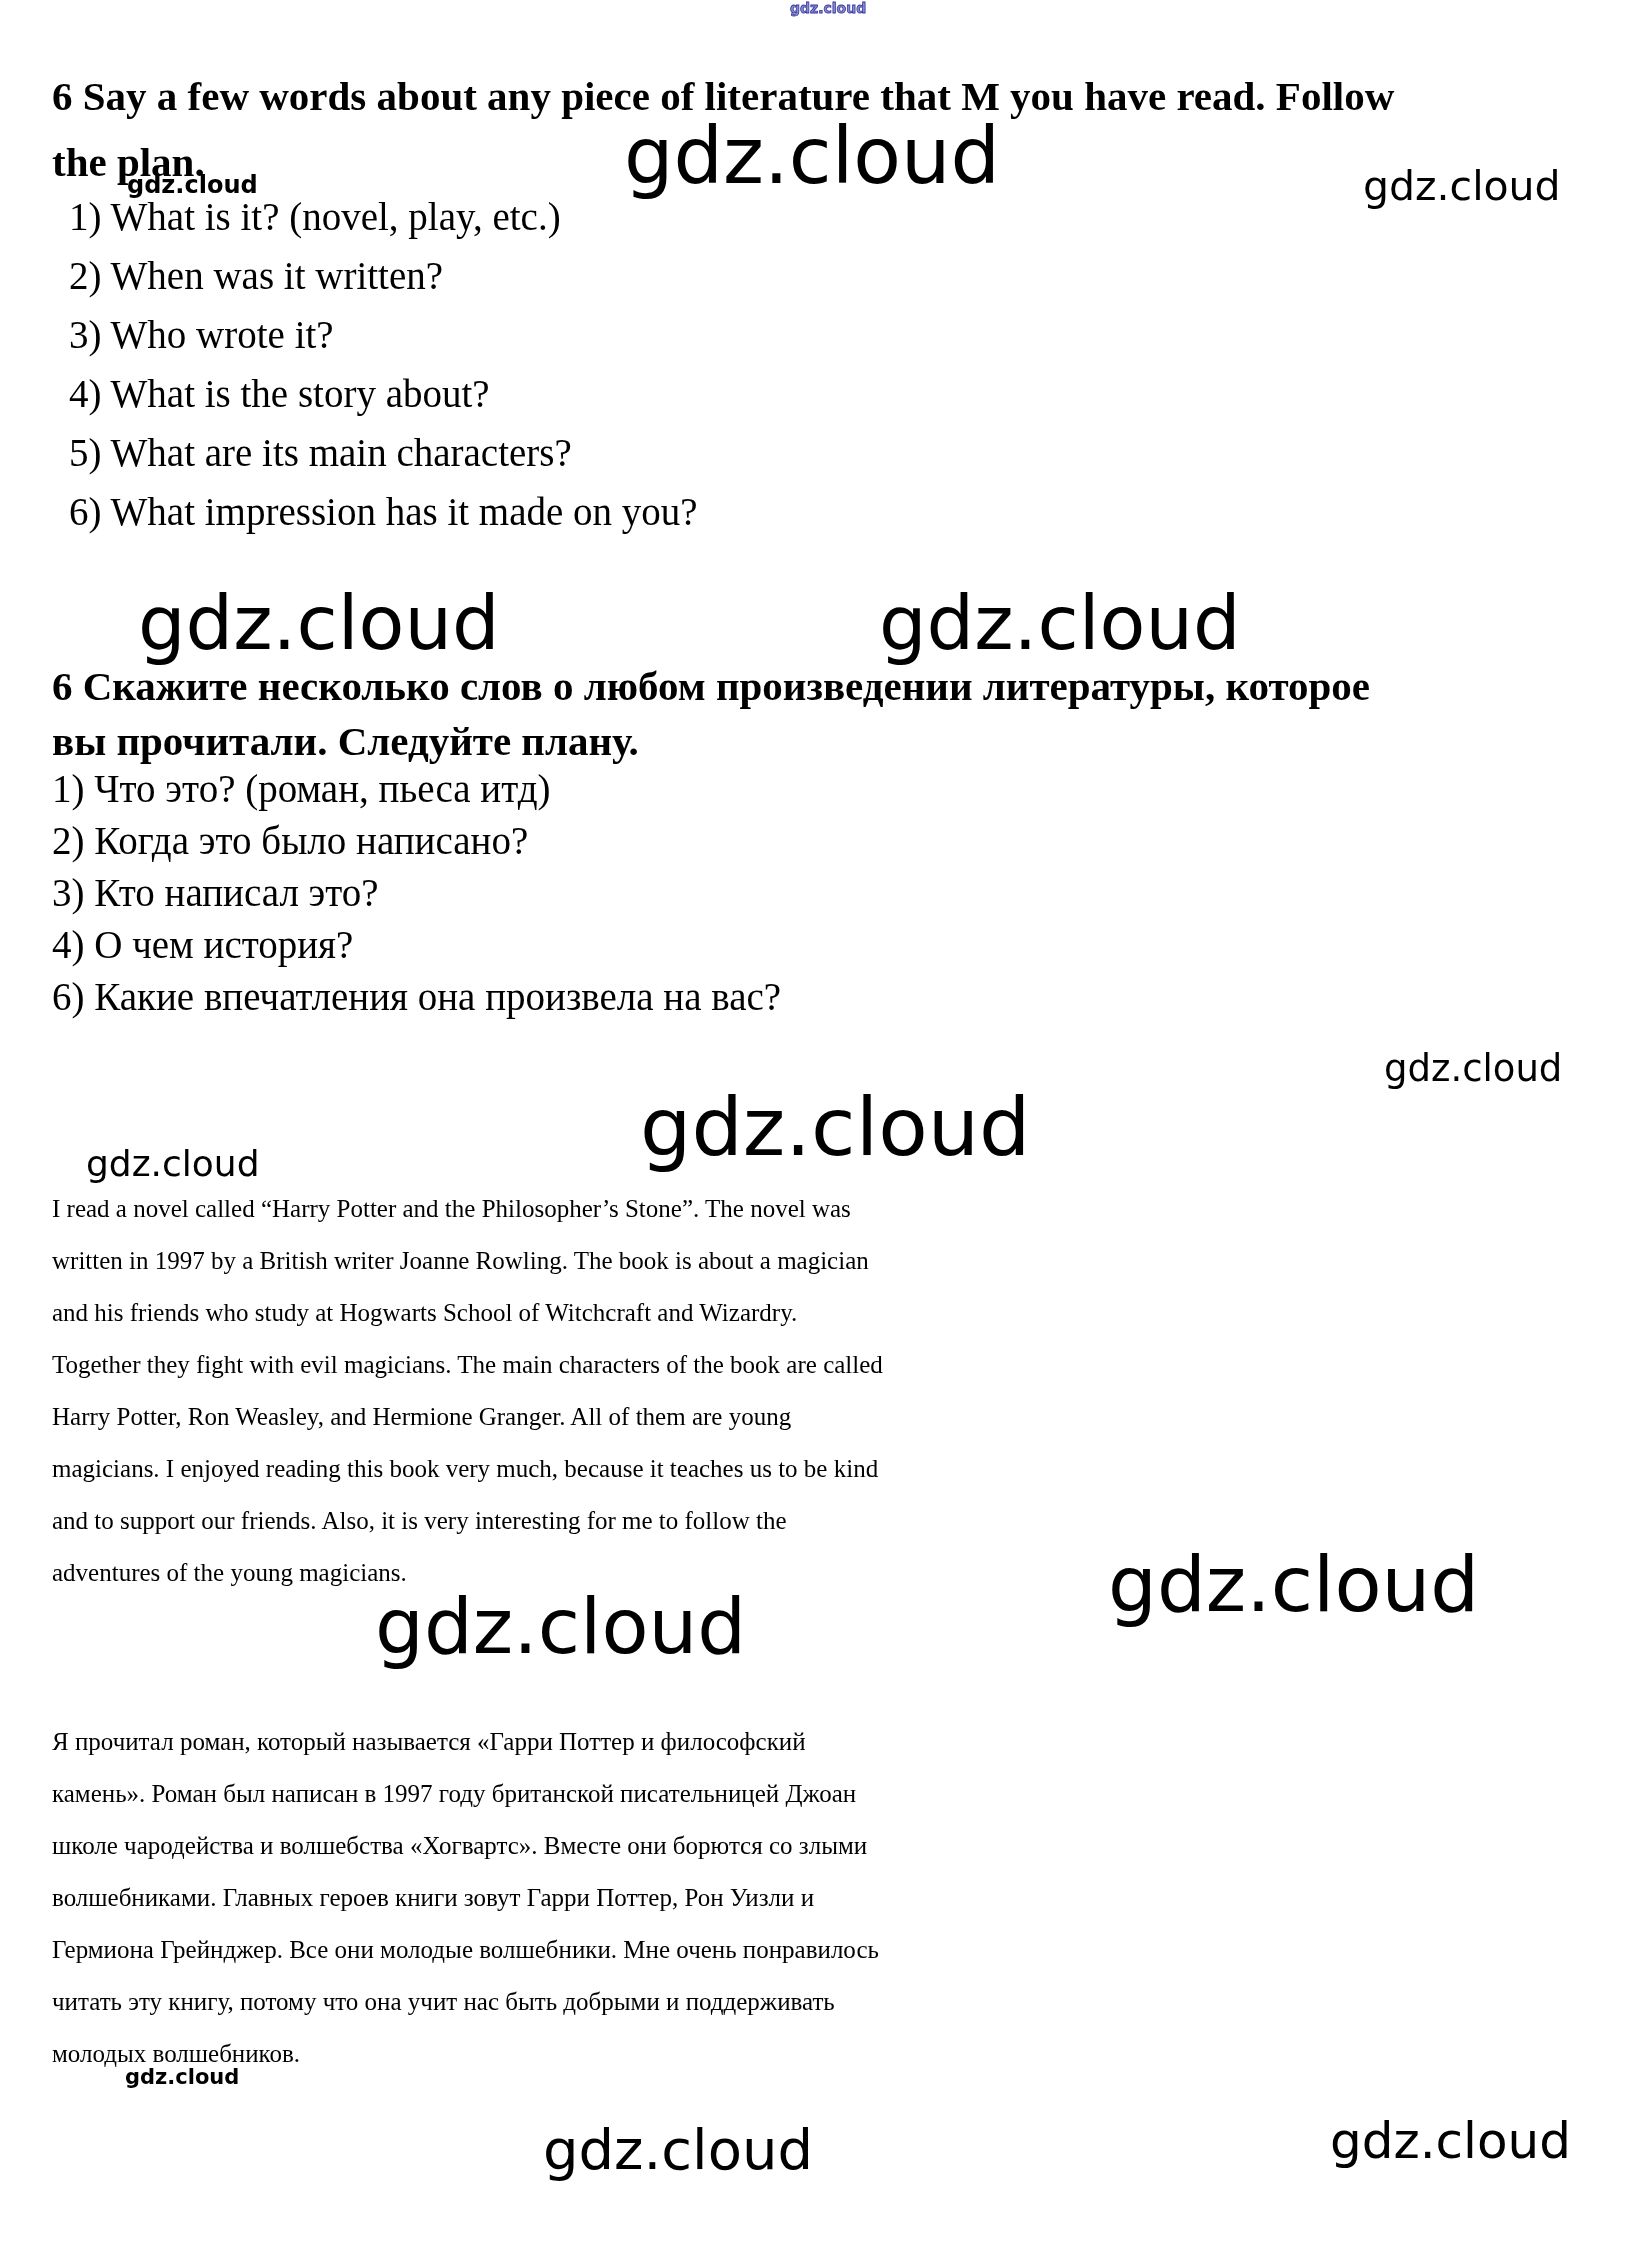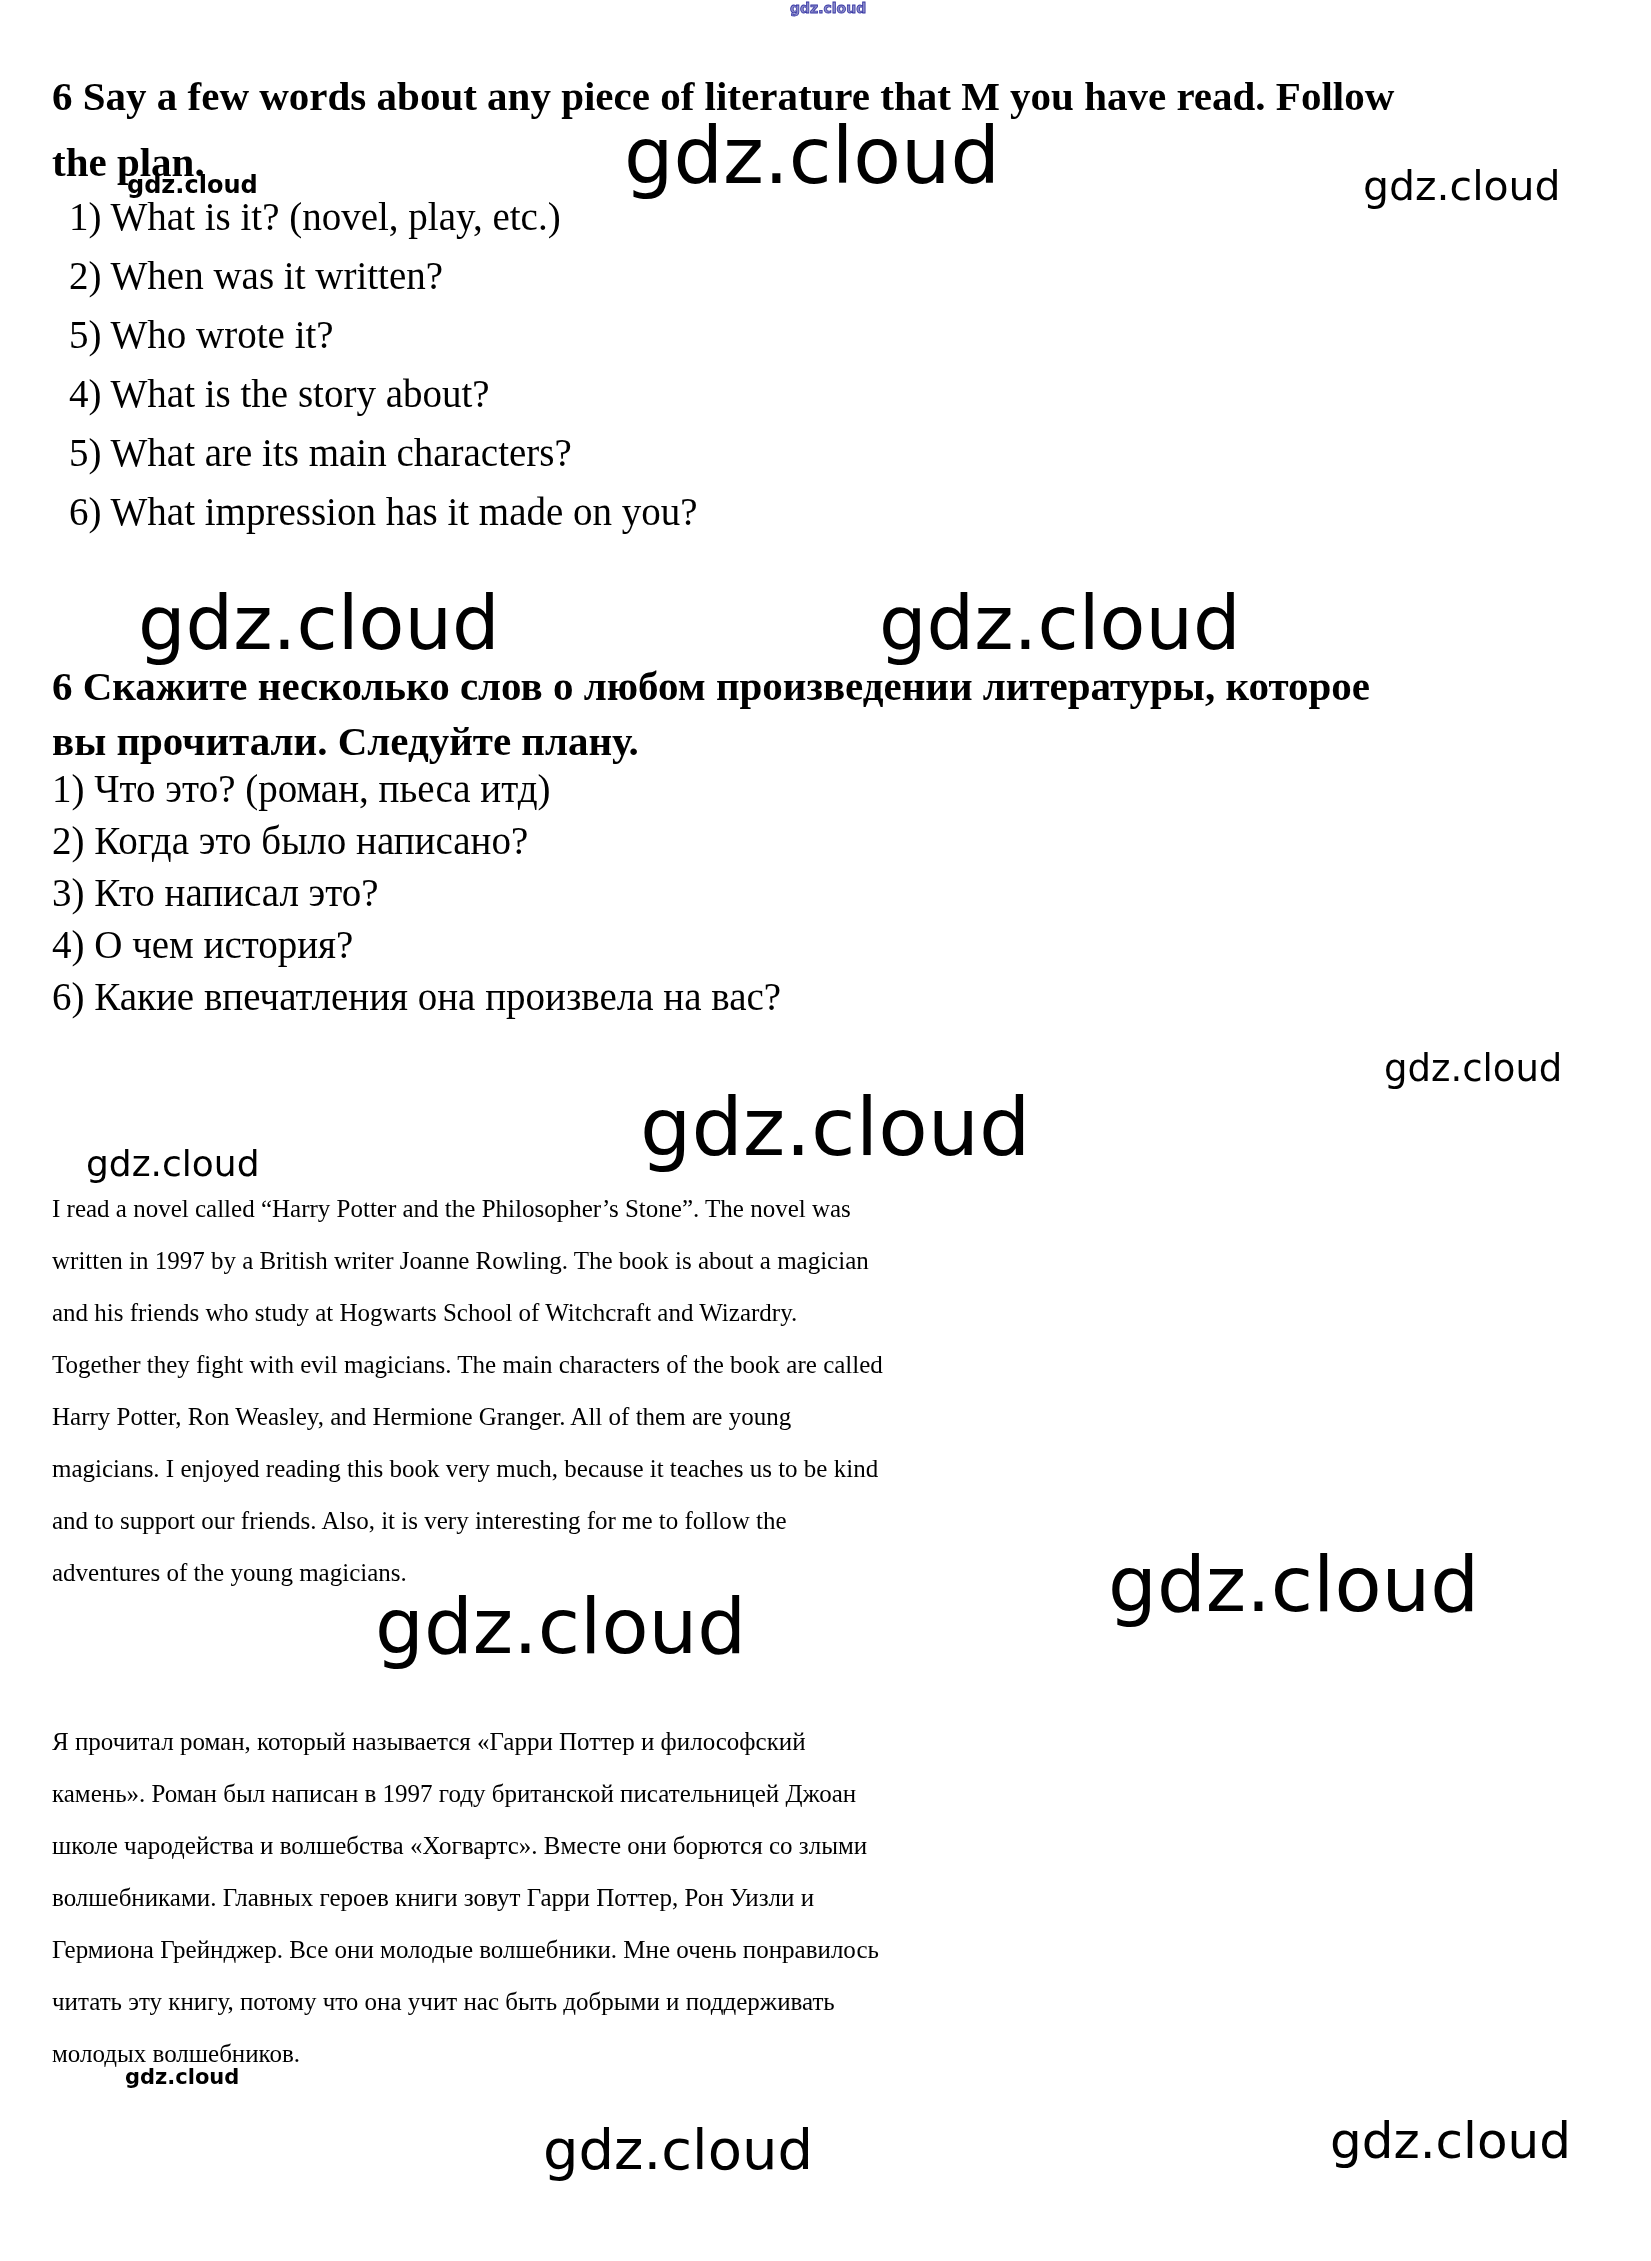--- a/index.html
+++ b/index.html
@@ -75,21 +75,21 @@
   <span class="wm" style="left:1330px; top:2112px; font-size:50px;">gdz.cloud</span>
 
   <div class="block heading heading-en">
     <div class="line">6 Say a few words about any piece of literature that M you have read. Follow</div>
     <div class="line">the plan.</div>
   </div>
 
   <div class="block plan plan-en">
     <div class="line">1) What is it? (novel, play, etc.)</div>
     <div class="line">2) When was it written?</div>
-    <div class="line">5) Who wrote it?</div>
+    <div class="line">3) Who wrote it?</div>
     <div class="line">4) What is the story about?</div>
     <div class="line">5) What are its main characters?</div>
     <div class="line">6) What impression has it made on you?</div>
   </div>
 
   <div class="block heading heading-ru">
     <div class="line">6 Скажите несколько слов о любом произведении литературы, которое</div>
     <div class="line">вы прочитали. Следуйте плану.</div>
   </div>
 

